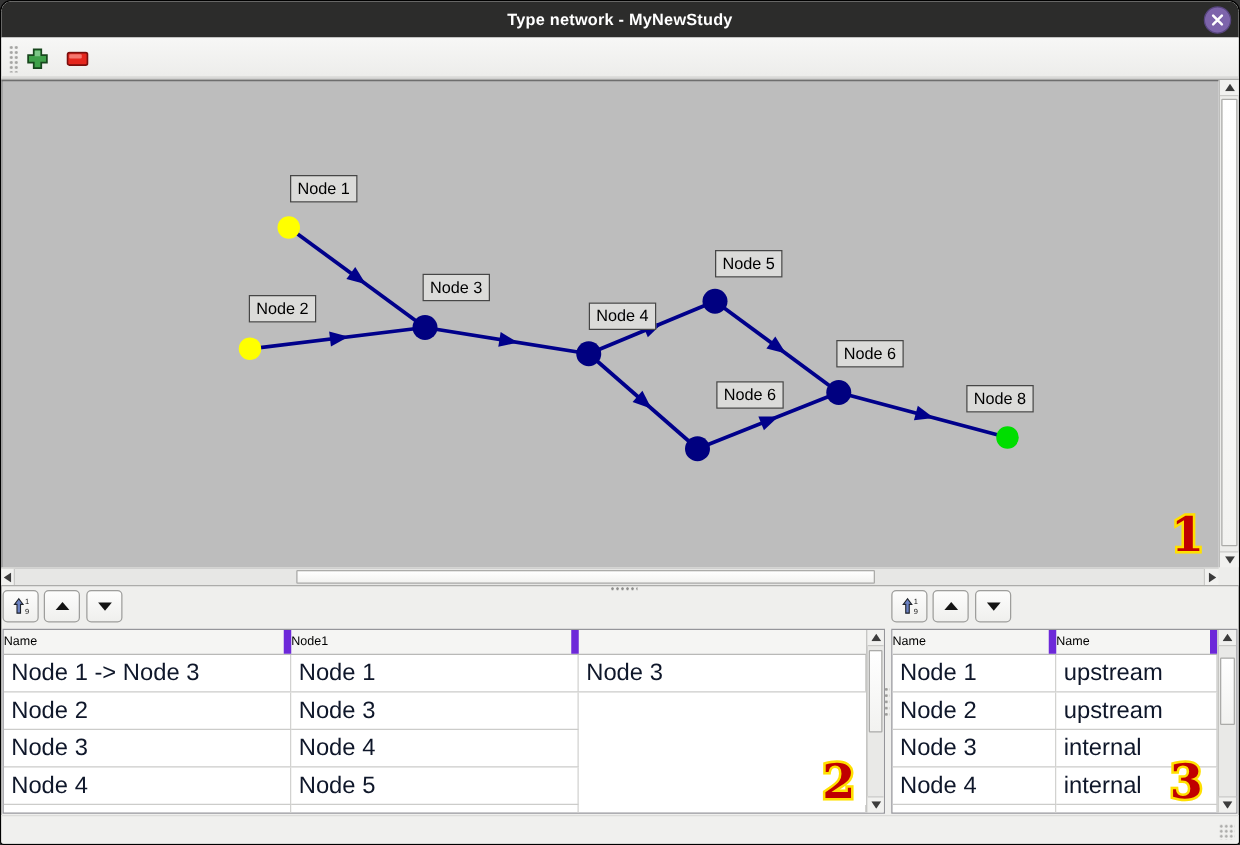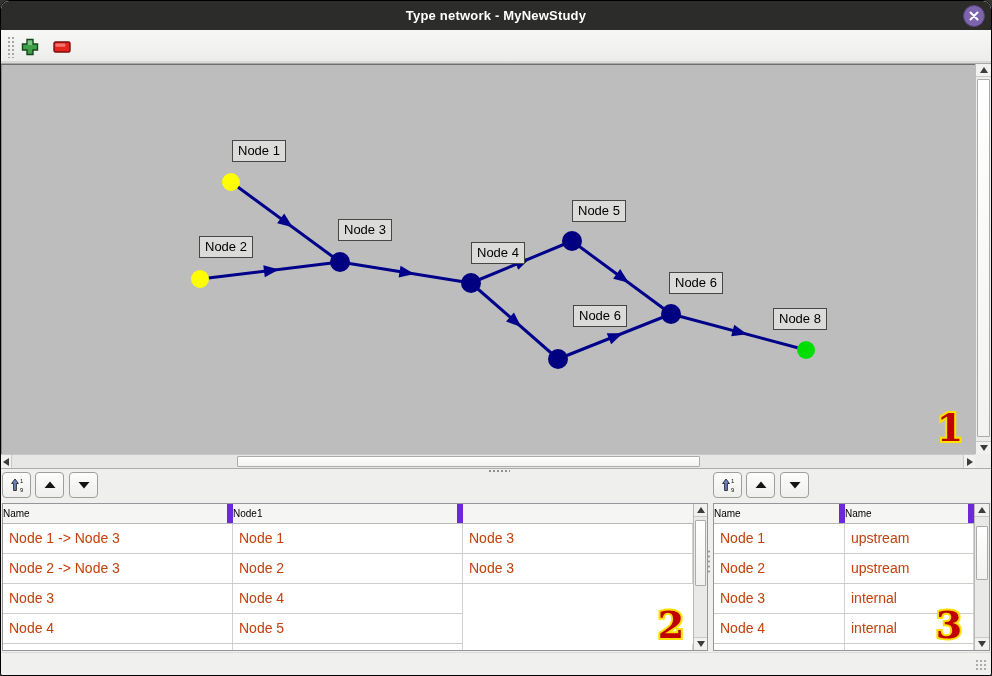--- a/index.html
+++ b/index.html
@@ -95,21 +95,21 @@
   .table-main { flex:1; overflow:hidden; }
   .thead { display:grid; height:20px; background:#F5F5F3; border-bottom:1px solid #B9B9B7; }
   #conn-table .thead, #conn-table .trow { grid-template-columns:230px 230px 230px; }
   #type-table .thead, #type-table .trow { grid-template-columns:131px 129px; }
   .hcell {
     font-size:10px; text-align:left; line-height:19px; color:#000;
     border-right:6px solid #6d28d9; cursor:pointer;
   }
   .trow { display:grid; height:30px; }
   .tcell {
-    font-size:14px; line-height:29px; padding-left:6px; color:#c2410c;
+    font-size:19px; line-height:29px; padding-left:6px; color:#0f172a;
     border-right:1px solid #D2D2D0; border-bottom:1px solid #CCCCCA; white-space:nowrap; overflow:hidden;
   }
   .table-vscroll { width:14px; position:relative; background:#E9E9E7; border-left:1px solid #B9B9B7; }
   #type-table .table-vscroll { width:15px; }
   .table-vscroll .scroll-arrow { left:0; right:0; height:13px; }
   .table-vscroll .up { top:0; border-bottom:1px solid #C9C9C7; }
   .table-vscroll .down { bottom:0; border-top:1px solid #C9C9C7; }
   .table-vscroll .scroll-thumb { left:1px; right:1px; }
 
   
@@ -271,21 +271,20 @@
         <div class="hcell">Name</div>
         <div class="hcell">Node1</div>
       </div>
       <div id="conn-body">
           <div class="trow">
             <div class="tcell">Node 1 -&gt; Node 3</div>
             <div class="tcell">Node 1</div>
             <div class="tcell">Node 3</div>
           </div>
           <div class="trow">
-            <div class="tcell">Node 2 -&gt; Node 3</div>
             <div class="tcell">Node 2</div>
             <div class="tcell">Node 3</div>
           </div>
           <div class="trow">
             <div class="tcell">Node 3</div>
             <div class="tcell">Node 4</div>
           </div>
           <div class="trow">
             <div class="tcell">Node 4</div>
             <div class="tcell">Node 5</div>

